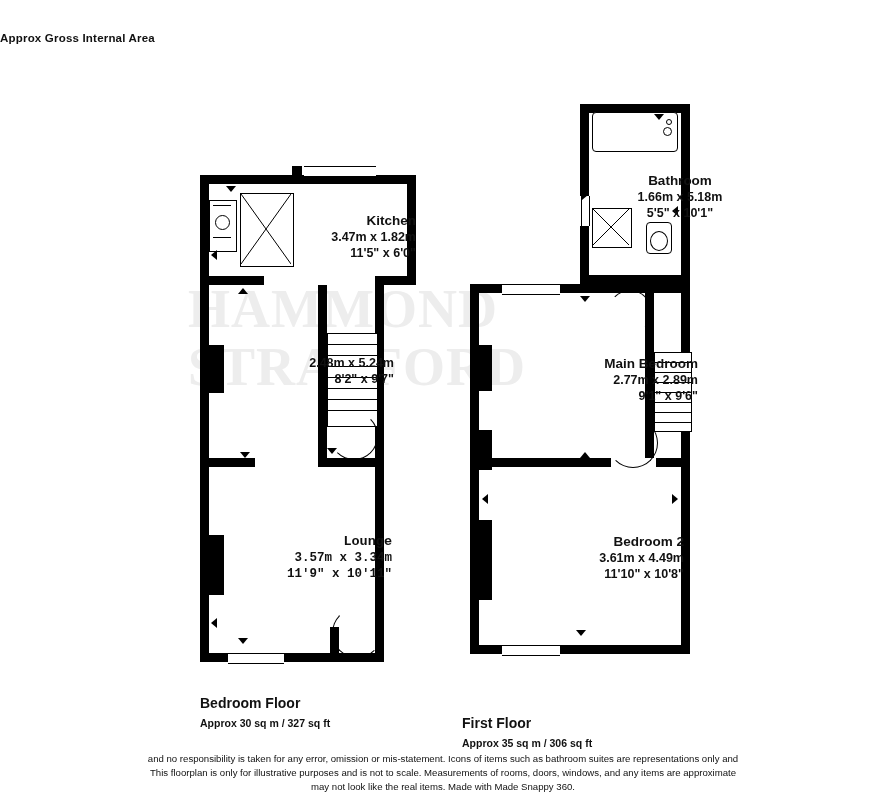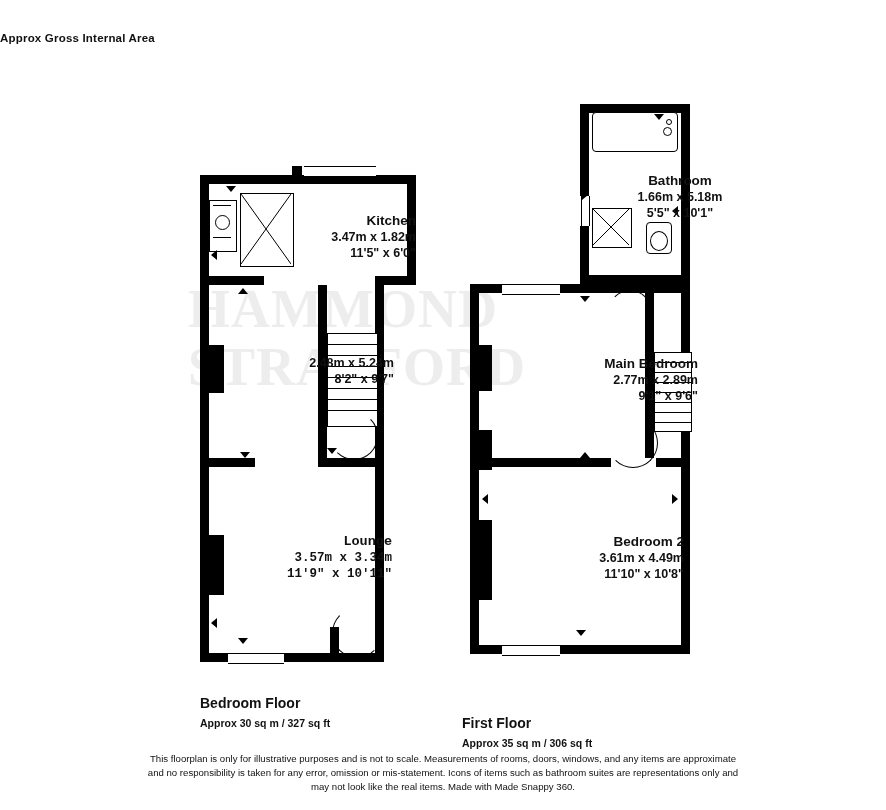--- a/index.html
+++ b/index.html
@@ -265,16 +265,16 @@
     <div class="d2">11'10" x 10'8"</div>
   </div>
 </div>
 
 <div class="fcap" style="left:462px;top:686px;width:260px;margin-top:28px;">
   <div class="t">First Floor</div>
   <div class="s">Approx 35 sq m / 306 sq ft</div>
 </div>
 
 <div id="disclaimer" class="abs">
+  <div>and no responsibility is taken for any error, omission or mis-statement. Icons of items such as bathroom suites are representations only and</div>
   <div>This floorplan is only for illustrative purposes and is not to scale. Measurements of rooms, doors, windows, and any items are approximate</div>
-  <div>and no responsibility is taken for any error, omission or mis-statement. Icons of items such as bathroom suites are representations only and</div>
   <div>may not look like the real items. Made with Made Snappy 360.</div>
 </div>
 
 </body></html>

